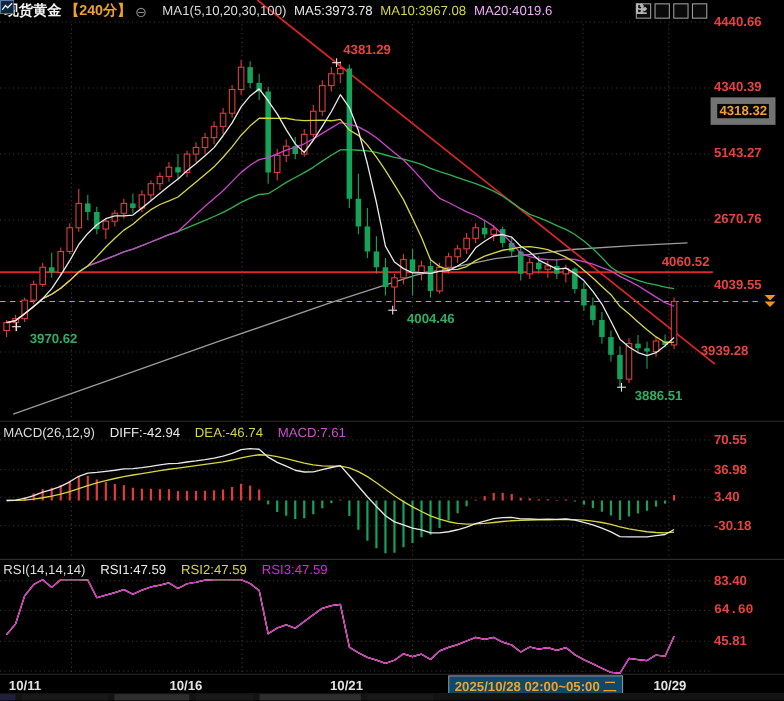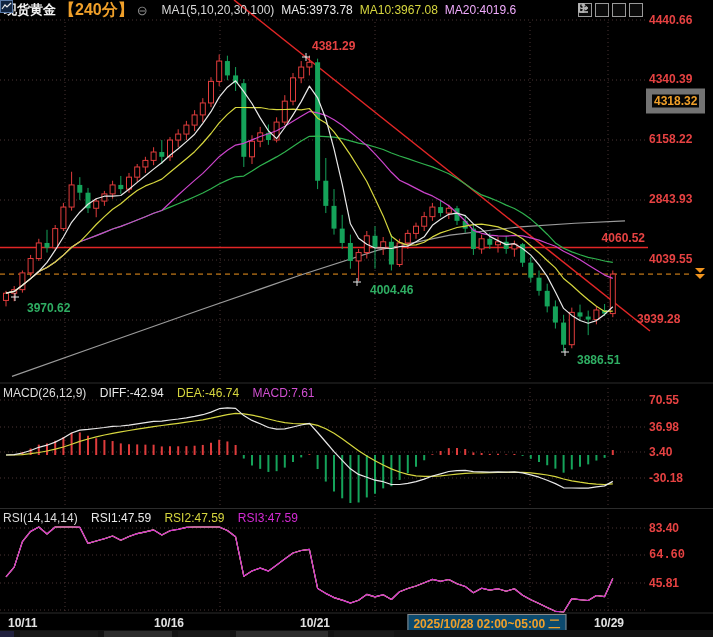--- a/index.html
+++ b/index.html
@@ -1,21 +1,21 @@
 <!DOCTYPE html>
 <html><head>
 <meta charset="utf-8">
 <style>
   html,body{margin:0;padding:0;background:#000;}
   .app{position:relative;width:713px;height:637px;background:#000;overflow:hidden;
        font-family:"Liberation Sans",sans-serif;}
   .topbar{position:absolute;left:0;top:0;width:713px;height:20px;display:flex;
           align-items:center;gap:7px;padding-left:4px;box-sizing:border-box;font-size:12px;}
   .sym{color:#f2f2f2;font-weight:bold;font-size:13px;}
-  .per{color:#f0a02a;font-weight:bold;font-size:16px;}
+  .per{color:#f0a02a;font-weight:bold;font-size:13px;}
   .minus{color:#8a8a8a;font-size:13px;}
   .magrp{color:#d8d8d8;}
   .toolbar{position:absolute;top:3px;right:70px;display:flex;gap:3px;}
   .tool{width:14px;height:14px;border:1px solid #9a9a9a;box-sizing:border-box;display:flex;
         align-items:center;justify-content:center;background:#0a0a0a;}
   .lab{position:absolute;font-size:12px;font-weight:bold;white-space:nowrap;
        transform:translateY(-50%);color:#e64242;line-height:13px;}
   .boxed{color:#f0a02a;border:6px solid #737373;padding:0 2px;background:#050505;}
   .phead{position:absolute;font-size:12px;white-space:nowrap;color:#dcdcdc;}
   .phead span{margin-right:10px;}
@@ -404,22 +404,22 @@
       <div style="left: 0px; width: 14px; background: rgb(32, 32, 61);"></div>
       <div style="left: 20px; width: 78px; background: rgb(25, 25, 25);"></div>
       <div style="left: 104px; width: 68px; background: rgb(45, 45, 45);"></div>
       <div style="left: 178px; width: 52px; background: rgb(25, 25, 25);"></div>
       <div style="left: 236px; width: 92px; background: rgb(45, 45, 45);"></div>
       <div style="left: 334px; width: 60px; background: rgb(25, 25, 25);"></div>
     </div>
 <div class="lab" style="left: 649px; top: 20px;">4440.66</div>
     <div class="lab" style="left: 649px; top: 79px;">4340.39</div>
     <div class="lab boxed" style="left: 646px; top: 101px;">4318.32</div>
-    <div class="lab" style="left: 649px; top: 139px;">6158.22</div>
-    <div class="lab" style="left: 649px; top: 199px;">2843.93</div>
+    <div class="lab" style="left: 649px; top: 139px;">5143.27</div>
+    <div class="lab" style="left: 649px; top: 199px;">2670.76</div>
     <div class="lab" style="left: 649px; top: 259px;">4039.55</div>
     <div class="lab" style="left: 637px; top: 319px;">3939.28</div>
     <div class="lab" style="left: 649px; top: 400px;">70.55</div>
     <div class="lab" style="left: 649px; top: 427px;">36.98</div>
     <div class="lab" style="left: 649px; top: 452px;">3.40</div>
     <div class="lab" style="left: 649px; top: 478px;">-30.18</div>
     <div class="lab" style="left: 649px; top: 528px;">83.40</div>
     <div class="lab" style="left: 649px; top: 555px; font-family: Liberation Mono, monospace;">64.60</div>
     <div class="lab" style="left: 649px; top: 583px;">45.81</div>
     <div class="lab" style="top: 46px; color: rgb(230, 66, 66); left: 312px;">4381.29</div>

